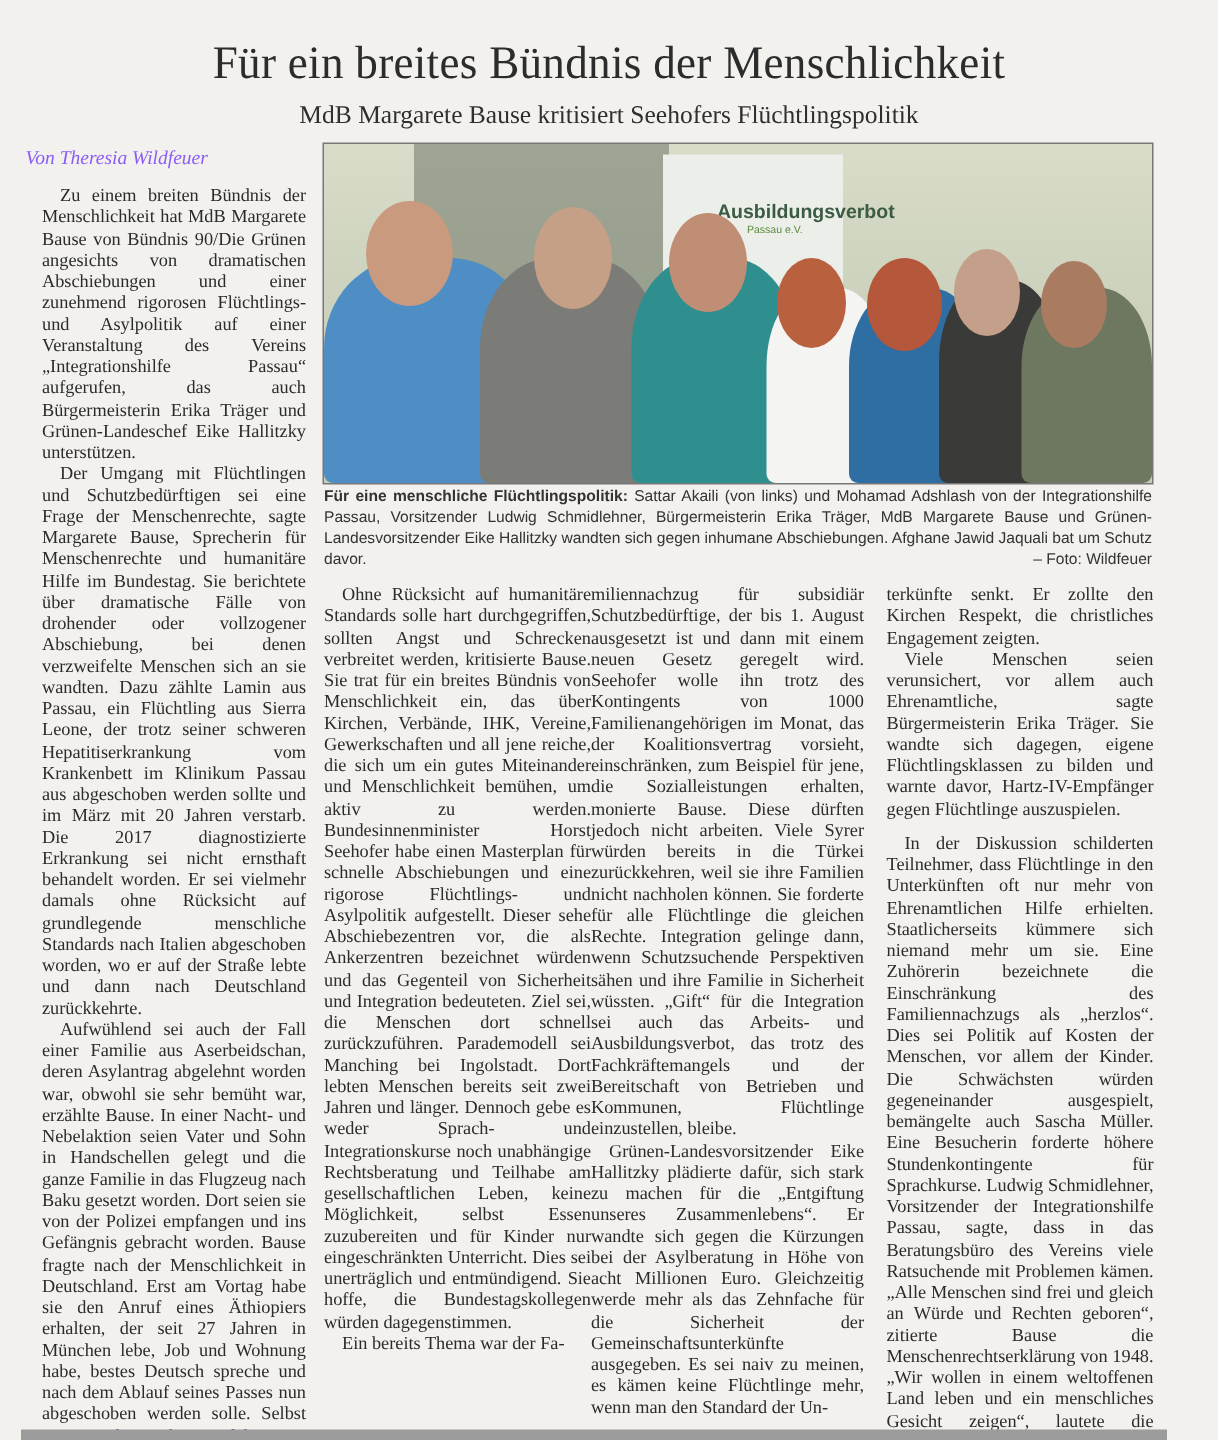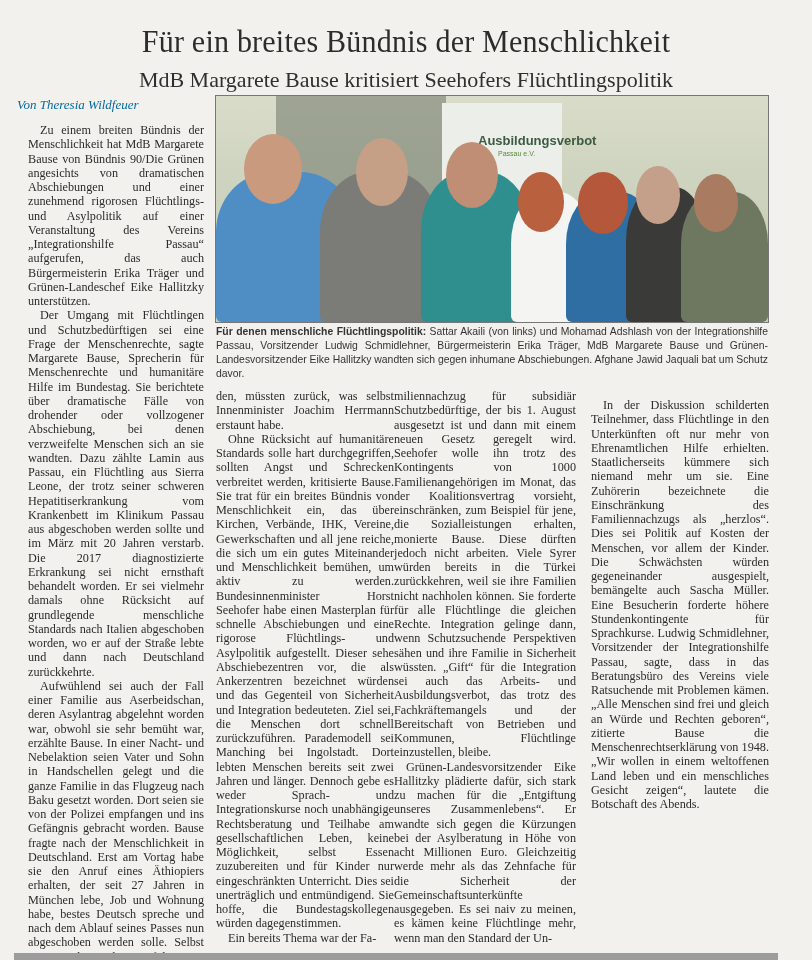--- a/index.html
+++ b/index.html
@@ -14,25 +14,25 @@
       position: absolute; left: 0; top: 24px; width: 812px;
       text-align: center;
       font-family: "Liberation Serif", serif;
       font-size: 31px; letter-spacing: 0.2px;
       color: #2c2c2c;
       transform: scaleX(0.97);
     }
     .subhead {
       position: absolute; left: 0; top: 67px; width: 812px;
       text-align: center;
-      font-size: 22px; color: #2f2f2f;
+      font-size: 17px; color: #2f2f2f;
     }
     .byline {
       position: absolute; left: 17px; top: 97px;
-      font-style: italic; font-size: 13px; color: #0369a1;
+      font-style: italic; font-size: 13px; color: #8b5cf6;
     }
     .col {
       position: absolute;
       font-size: 12.2px; line-height: 14.25px;
       text-align: justify; hyphens: manual;
       color: #2b2b2b;
     }
     .col p { margin: 0; text-indent: 12px; }
     .col p.noindent { text-indent: 0; }
     .col p.gap { margin-top: 9px; }
@@ -95,37 +95,39 @@
   <div class="head" style="left:302px;top:76px;width:46px;height:60px;background:#b9603e;"></div>
   <div class="person" style="left:350px;width:90px;height:130px;background:#2f6ea3;"></div>
   <div class="head" style="left:362px;top:76px;width:50px;height:62px;background:#b4573a;"></div>
   <div class="person" style="left:410px;width:80px;height:135px;background:#3a3a38;"></div>
   <div class="head" style="left:420px;top:70px;width:44px;height:58px;background:#c4a08a;"></div>
   <div class="person" style="left:465px;width:87px;height:130px;background:#6e7760;"></div>
   <div class="head" style="left:478px;top:78px;width:44px;height:58px;background:#a97c62;"></div>
 </div>
 
 <div class="caption">
-  <b>Für denen menschliche Flüchtlingspolitik:</b><span> Sattar Akaili (von links) und Mohamad Adshlash von der Integrationshilfe Passau, Vorsitzender Ludwig Schmidlehner, Bürgermeisterin Erika Träger, MdB Margarete Bause und Grünen-Landesvorsitzender Eike Hallitzky wandten sich gegen inhumane Abschiebungen. Afghane Jawid Jaquali bat um Schutz davor.</span>
+  <b>Für eine menschliche Flüchtlingspolitik:</b><span> Sattar Akaili (von links) und Mohamad Adshlash von der Integrationshilfe Passau, Vorsitzender Ludwig Schmidlehner, Bürgermeisterin Erika Träger, MdB Margarete Bause und Grünen-Landesvorsitzender Eike Hallitzky wandten sich gegen inhumane Abschiebungen. Afghane Jawid Jaquali bat um Schutz davor.</span>
+  <span class="credit">– Foto: Wildfeuer</span>
 </div>
 
 <div class="col col1">
   <p>Zu einem breiten Bündnis der Menschlichkeit hat MdB Margarete Bause von Bündnis 90/Die Grünen angesichts von dramatischen Abschiebungen und einer zunehmend rigorosen Flüchtlings- und Asylpolitik auf einer Veranstaltung des Vereins „Integrationshilfe Passau“ aufgerufen, das auch Bürgermeisterin Erika Träger und Grünen-Landeschef Eike Hallitzky unterstützen.</p>
   <p>Der Umgang mit Flüchtlingen und Schutzbedürftigen sei eine Frage der Menschenrechte, sagte Margarete Bause, Sprecherin für Menschenrechte und humanitäre Hilfe im Bundestag. Sie berichtete über dramatische Fälle von drohender oder vollzogener Abschiebung, bei denen verzweifelte Menschen sich an sie wandten. Dazu zählte Lamin aus Passau, ein Flüchtling aus Sierra Leone, der trotz seiner schweren Hepatitiserkrankung vom Krankenbett im Klinikum Passau aus abgeschoben werden sollte und im März mit 20 Jahren verstarb. Die 2017 diagnostizierte Erkrankung sei nicht ernsthaft behandelt worden. Er sei vielmehr damals ohne Rücksicht auf grundlegende menschliche Standards nach Italien abgeschoben worden, wo er auf der Straße lebte und dann nach Deutschland zurückkehrte.</p>
   <p>Aufwühlend sei auch der Fall einer Familie aus Aserbeidschan, deren Asylantrag abgelehnt worden war, obwohl sie sehr bemüht war, erzählte Bause. In einer Nacht- und Nebelaktion seien Vater und Sohn in Handschellen gelegt und die ganze Familie in das Flugzeug nach Baku gesetzt worden. Dort seien sie von der Polizei empfangen und ins Gefängnis gebracht worden. Bause fragte nach der Menschlichkeit in Deutschland. Erst am Vortag habe sie den Anruf eines Äthiopiers erhalten, der seit 27 Jahren in München lebe, Job und Wohnung habe, bestes Deutsch spreche und nach dem Ablauf seines Passes nun abgeschoben werden solle. Selbst Uiguren, die in China verfolgt wer-</p>
 </div>
 
 <div class="col col2">
-  <p class="noindent">den, müssten zurück, was selbst Innenminister Joachim Herrmann erstaunt habe.</p>
   <p>Ohne Rücksicht auf humanitäre Standards solle hart durchgegriffen, sollten Angst und Schrecken verbreitet werden, kritisierte Bause. Sie trat für ein breites Bündnis von Menschlichkeit ein, das über Kirchen, Verbände, IHK, Vereine, Gewerkschaften und all jene reiche, die sich um ein gutes Miteinander und Menschlichkeit bemühen, um aktiv zu werden. Bundesinnenminister Horst Seehofer habe einen Masterplan für schnelle Abschiebungen und eine rigorose Flüchtlings- und Asylpolitik aufgestellt. Dieser sehe Abschiebezentren vor, die als Ankerzentren bezeichnet würden und das Gegenteil von Sicherheit und Integration bedeuteten. Ziel sei, die Menschen dort schnell zurückzuführen. Parademodell sei Manching bei Ingolstadt. Dort lebten Menschen bereits seit zwei Jahren und länger. Dennoch gebe es weder Sprach- und Integrationskurse noch unabhängige Rechtsberatung und Teilhabe am gesellschaftlichen Leben, keine Möglichkeit, selbst Essen zuzubereiten und für Kinder nur eingeschränkten Unterricht. Dies sei unerträglich und entmündigend. Sie hoffe, die Bundestagskollegen würden dagegenstimmen.</p>
   <p>Ein bereits Thema war der Fa-</p>
 </div>
 
 <div class="col col3">
   <p class="noindent">miliennachzug für subsidiär Schutzbedürftige, der bis 1. August ausgesetzt ist und dann mit einem neuen Gesetz geregelt wird. Seehofer wolle ihn trotz des Kontingents von 1000 Familienangehörigen im Monat, das der Koalitionsvertrag vorsieht, einschränken, zum Beispiel für jene, die Sozialleistungen erhalten, monierte Bause. Diese dürften jedoch nicht arbeiten. Viele Syrer würden bereits in die Türkei zurückkehren, weil sie ihre Familien nicht nachholen können. Sie forderte für alle Flüchtlinge die gleichen Rechte. Integration gelinge dann, wenn Schutzsuchende Perspektiven sähen und ihre Familie in Sicherheit wüssten. „Gift“ für die Integration sei auch das Arbeits- und Ausbildungsverbot, das trotz des Fachkräftemangels und der Bereitschaft von Betrieben und Kommunen, Flüchtlinge einzustellen, bleibe.</p>
   <p>Grünen-Landesvorsitzender Eike Hallitzky plädierte dafür, sich stark zu machen für die „Entgiftung unseres Zusammenlebens“. Er wandte sich gegen die Kürzungen bei der Asylberatung in Höhe von acht Millionen Euro. Gleichzeitig werde mehr als das Zehnfache für die Sicherheit der Gemeinschaftsunterkünfte ausgegeben. Es sei naiv zu meinen, es kämen keine Flüchtlinge mehr, wenn man den Standard der Un-</p>
 </div>
 
 <div class="col col4">
+  <p class="noindent">terkünfte senkt. Er zollte den Kirchen Respekt, die christliches Engagement zeigten.</p>
+  <p>Viele Menschen seien verunsichert, vor allem auch Ehrenamtliche, sagte Bürgermeisterin Erika Träger. Sie wandte sich dagegen, eigene Flüchtlingsklassen zu bilden und warnte davor, Hartz-IV-Empfänger gegen Flüchtlinge auszuspielen.</p>
   <p class="gap">In der Diskussion schilderten Teilnehmer, dass Flüchtlinge in den Unterkünften oft nur mehr von Ehrenamtlichen Hilfe erhielten. Staatlicherseits kümmere sich niemand mehr um sie. Eine Zuhörerin bezeichnete die Einschränkung des Familiennachzugs als „herzlos“. Dies sei Politik auf Kosten der Menschen, vor allem der Kinder. Die Schwächsten würden gegeneinander ausgespielt, bemängelte auch Sascha Müller. Eine Besucherin forderte höhere Stundenkontingente für Sprachkurse. Ludwig Schmidlehner, Vorsitzender der Integrationshilfe Passau, sagte, dass in das Beratungsbüro des Vereins viele Ratsuchende mit Problemen kämen. „Alle Menschen sind frei und gleich an Würde und Rechten geboren“, zitierte Bause die Menschenrechtserklärung von 1948. „Wir wollen in einem weltoffenen Land leben und ein menschliches Gesicht zeigen“, lautete die Botschaft des Abends.</p>
 </div>
 
 <div class="bottom-strip"></div>
 
 </body></html>

